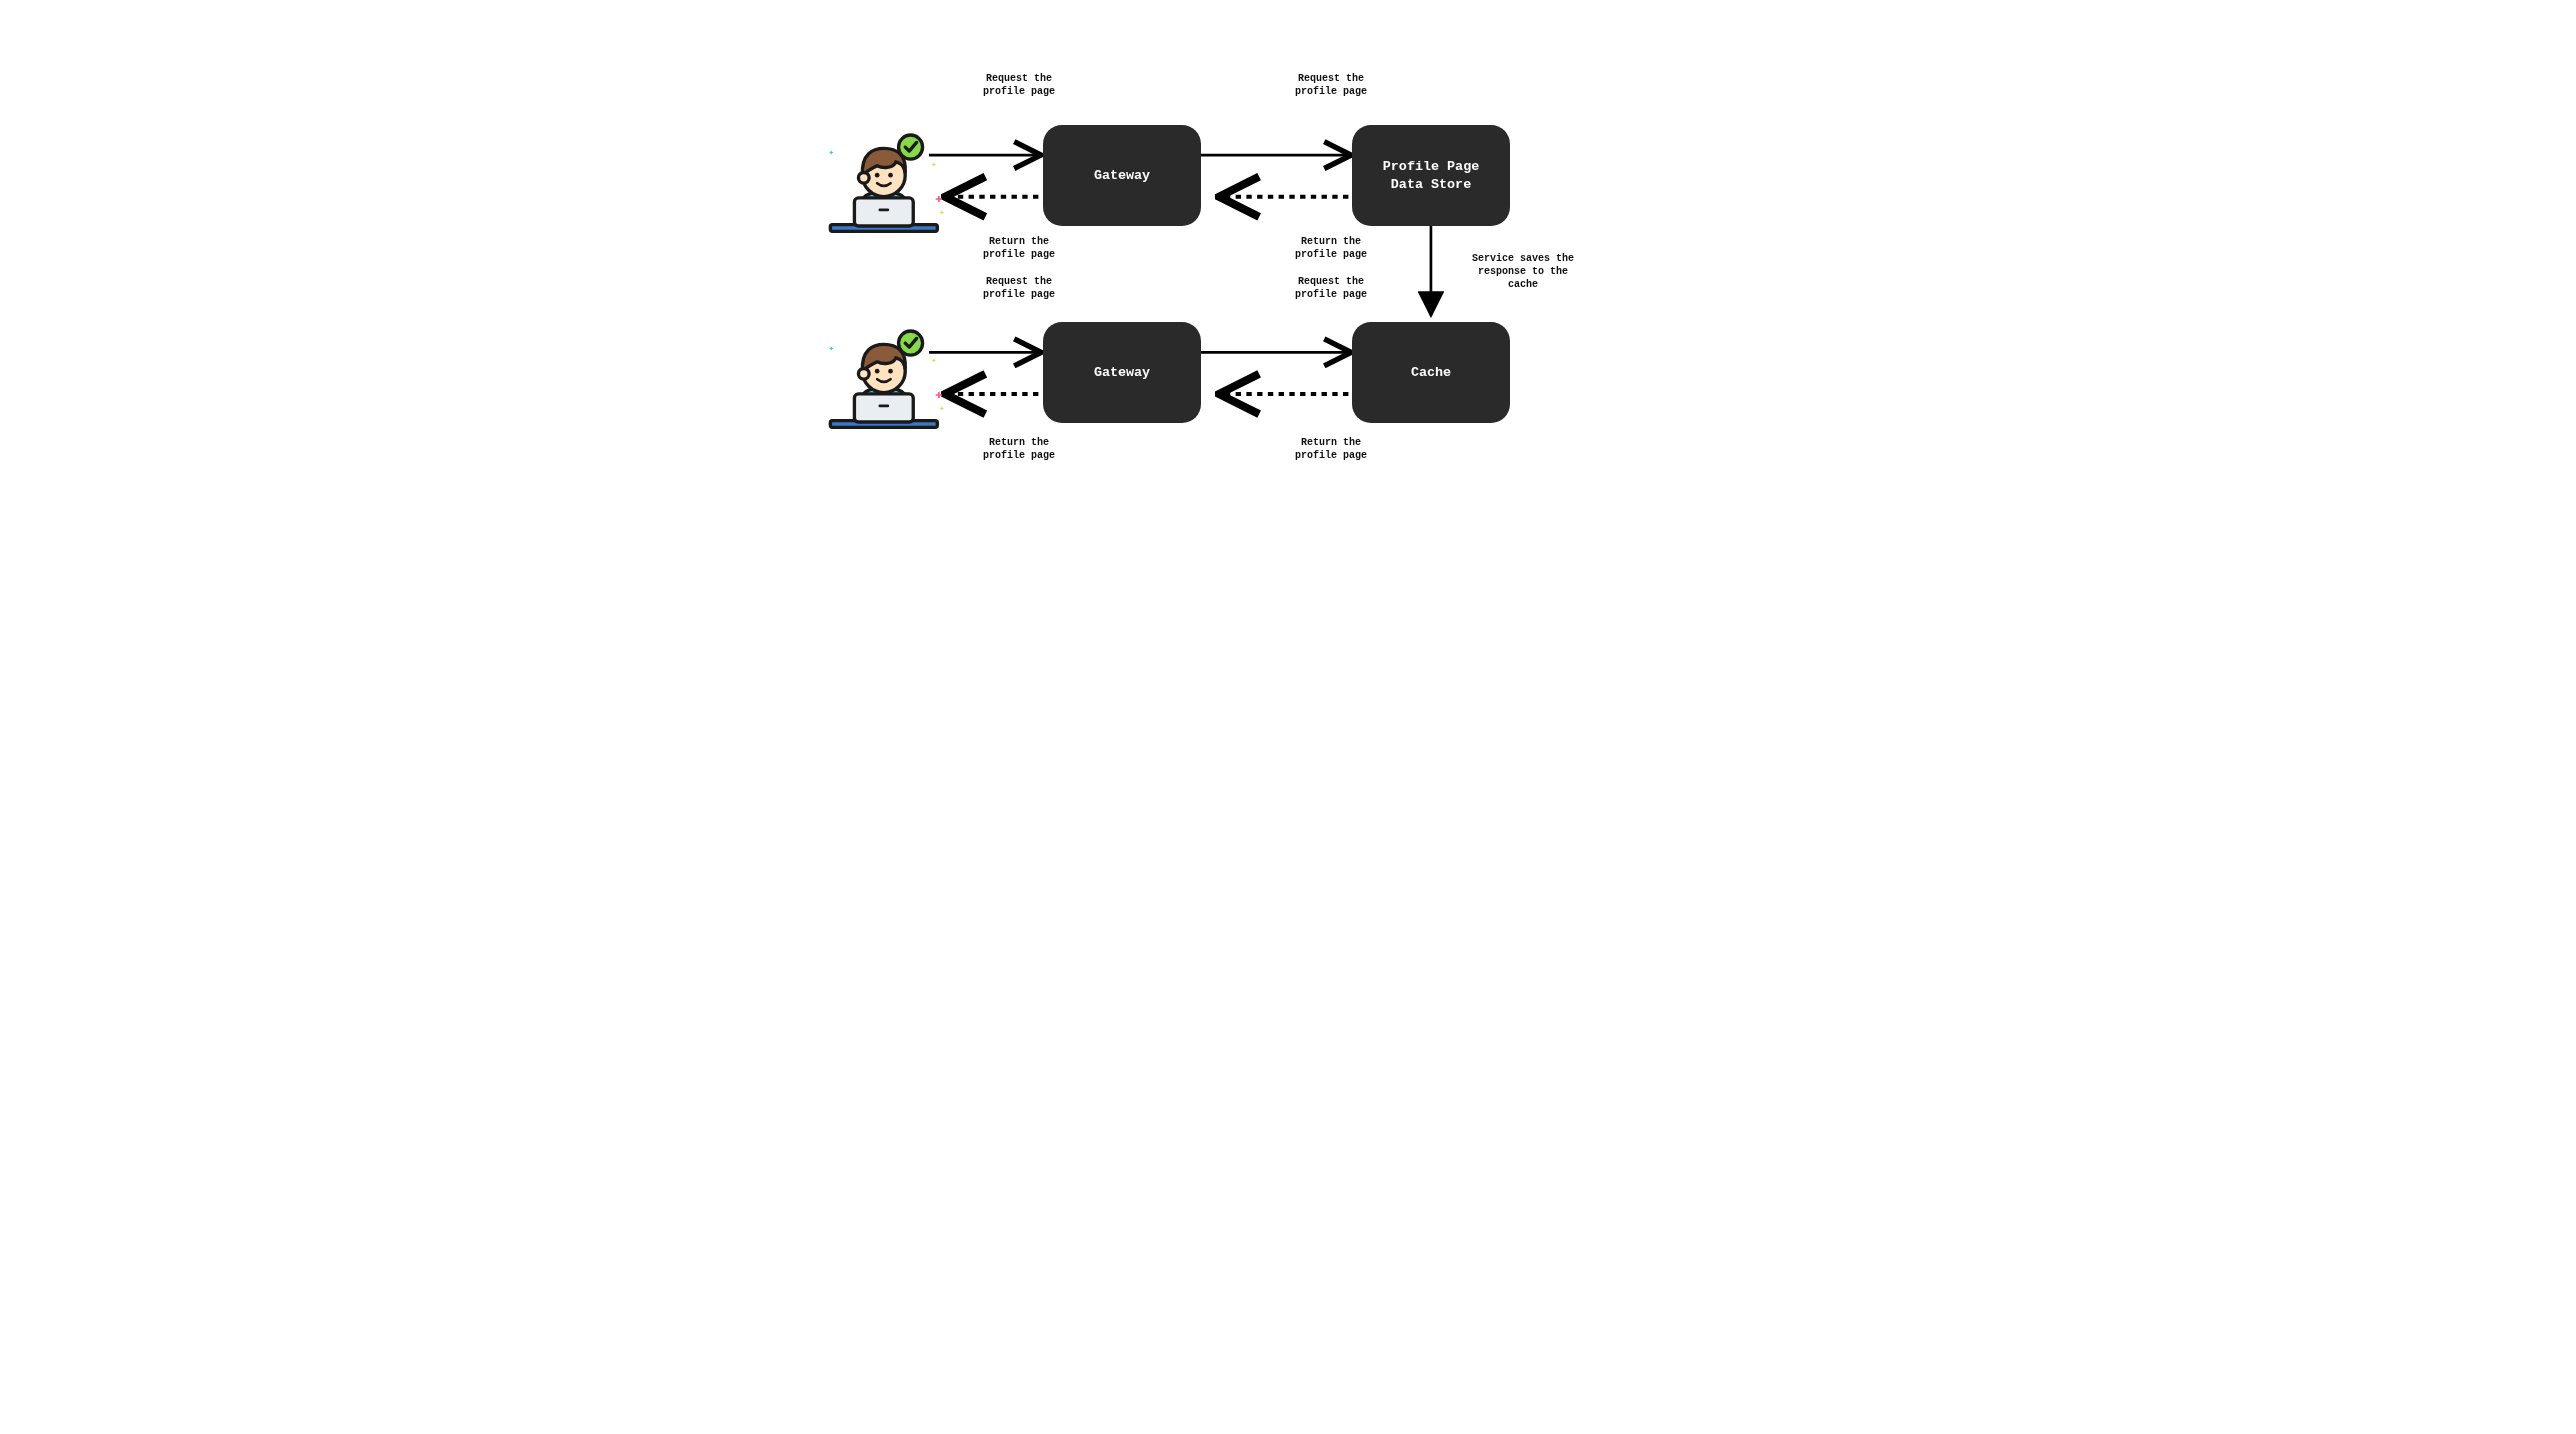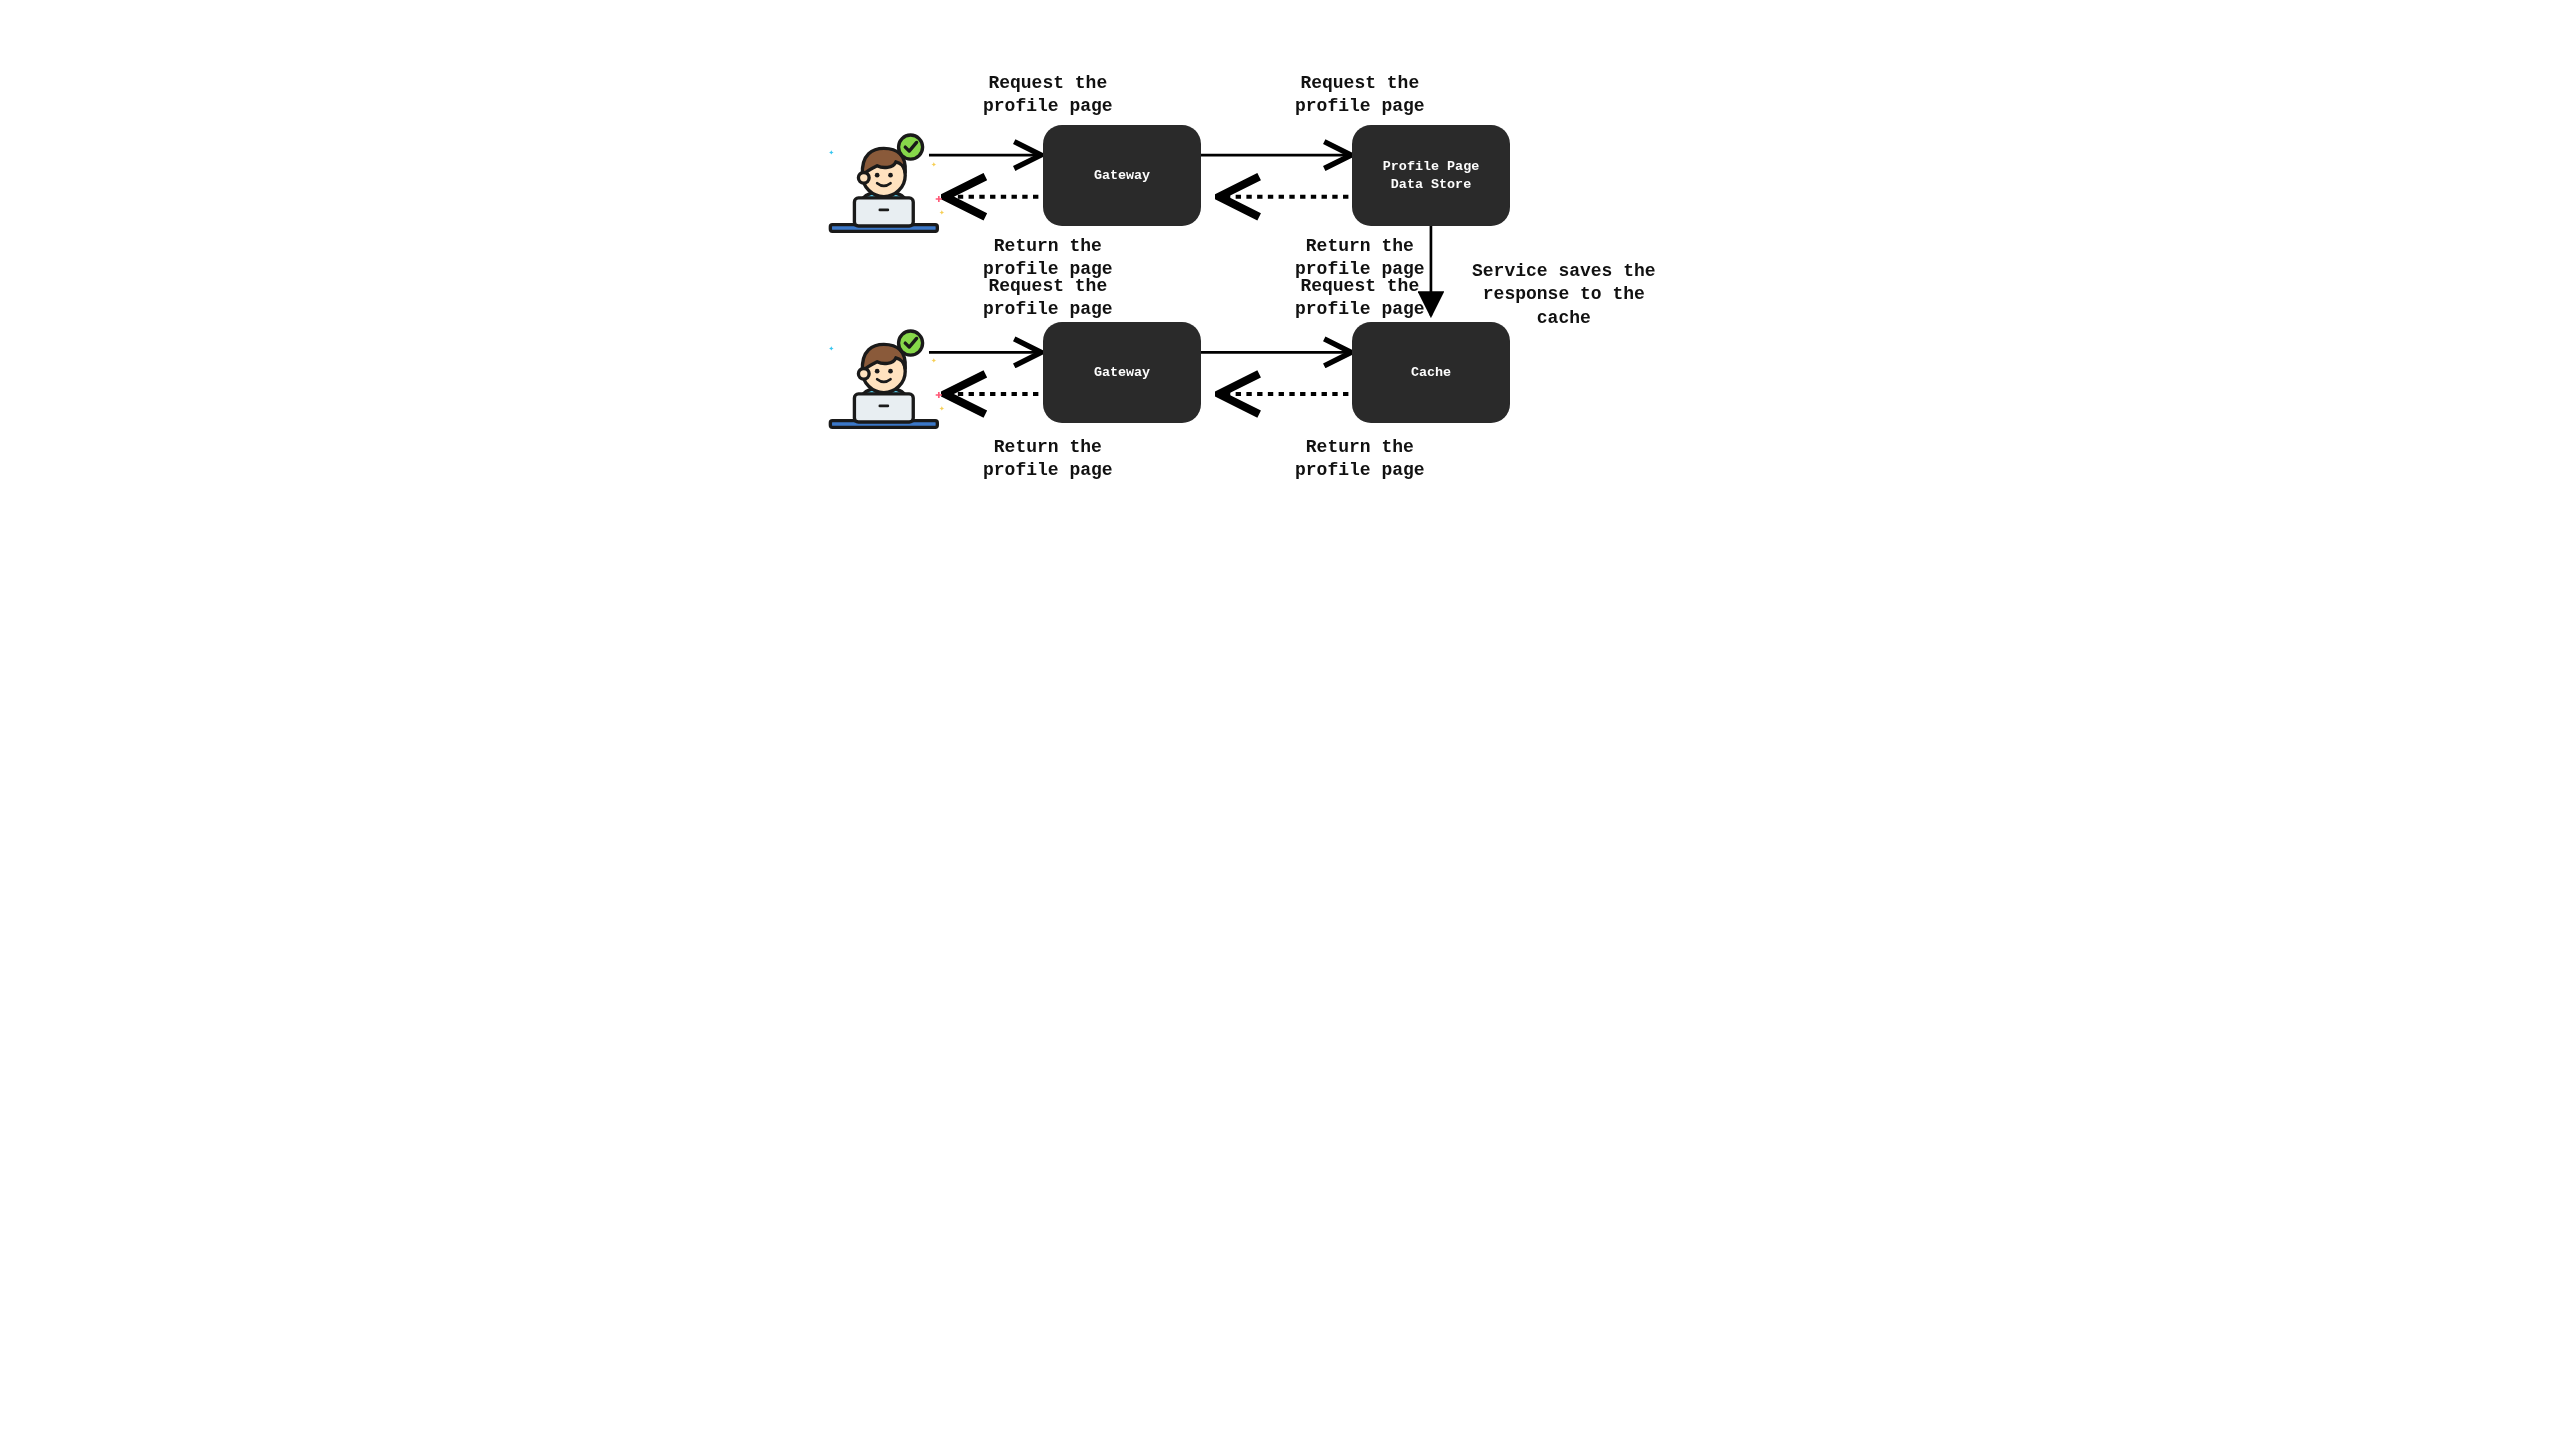--- a/index.html
+++ b/index.html
@@ -28,21 +28,21 @@
     font-size: 13.4px;
     font-weight: 600;
     line-height: 1.3;
     padding: 0 10.7px;
     box-sizing: border-box;
   }
   
   .lbl {
     position: absolute;
     color: #111;
-    font-size: 18px;
+    font-size: 10px;
     font-weight: 600;
     text-align: center;
     line-height: 1.3;
     white-space: pre;
   }
   
   .user {
     position: absolute;
     width: 117px;
     height: 117px;
@@ -119,21 +119,21 @@
 
   <div class="lbl" style="left:205px; top:275px;">Request the
 profile page</div>
   <div class="lbl" style="left:517px; top:275px;">Request the
 profile page</div>
   <div class="lbl" style="left:205px; top:436px;">Return the
 profile page</div>
   <div class="lbl" style="left:517px; top:436px;">Return the
 profile page</div>
 
-  <div class="lbl" style="left:694px; top:260px;">Service saves the
+  <div class="lbl" style="left:694px; top:252px;">Service saves the
 response to the
 cache</div>
 
   <div class="user" style="left:47px; top:119px;" aria-label="user-at-laptop">
     <span class="sparkle blue" style="left:3.4px;  top:27px;">✦</span>
     <span class="sparkle yellow" style="left:106px; top:39px;">✦</span>
     <span class="sparkle pink" style="left:110px; top:72px; font-size:12px;">✚</span>
     <span class="sparkle yellow" style="left:114px; top:87px;">✦</span>
     <svg width="117" height="117" viewBox="0 0 175 175">
 

